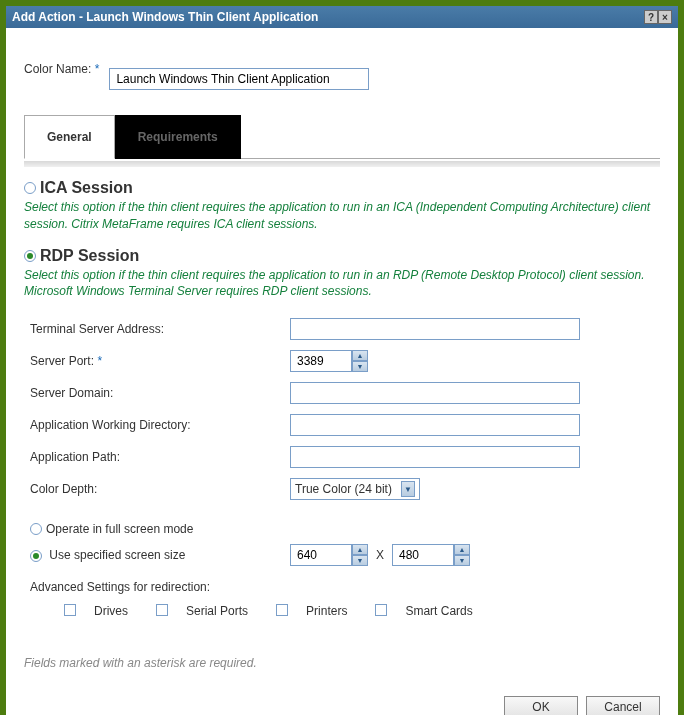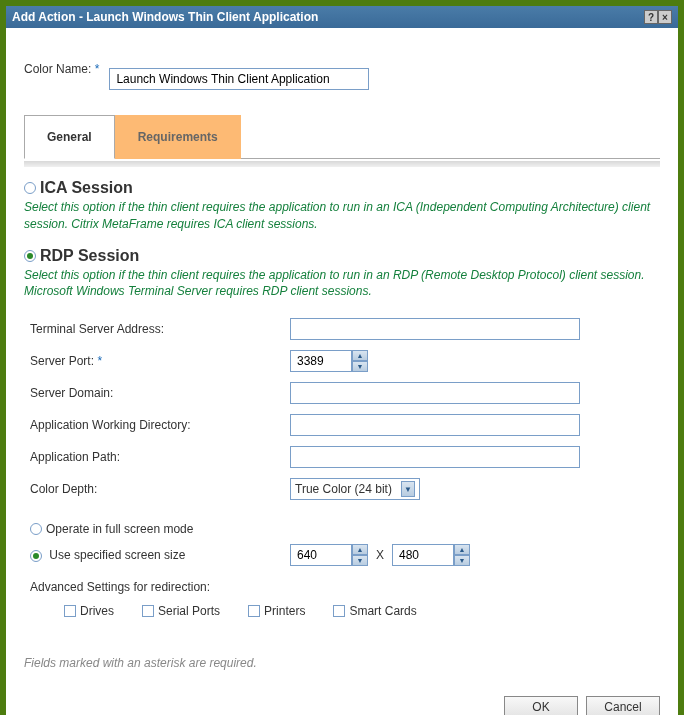--- a/index.html
+++ b/index.html
@@ -9,21 +9,21 @@
 .titlebar-buttons { display: flex; gap: 0; }
 .titlebar-btn { width: 14px; height: 14px; background: #ccc; border: 1px solid #666; display: flex; align-items: center; justify-content: center; font-size: 10px; font-weight: bold; cursor: pointer; color: #333; }
 .content { padding: 20px 18px 16px 18px; }
 .action-name-row { display: flex; align-items: center; gap: 10px; margin-bottom: 24px; }
 .action-name-label { font-size: 12px; }
 .required { color: #1a6ab8; }
 .action-name-input { width: 260px; height: 22px; border: 1px solid #7a9ec8; padding: 2px 6px; font-size: 12px; margin-top: 20px; }
 .tabs { display: flex; border-bottom: 1px solid #aaa; margin-bottom: 2px; }
 .tab { padding: 14px 22px; font-size: 12px; cursor: pointer; border: 1px solid transparent; position: relative; top: 1px; }
 .tab.active { background: #fff; border: 1px solid #aaa; border-bottom: 1px solid #fff; font-weight: bold; }
-.tab.inactive { background: #fdba74; color: #666; font-weight: bold; }
+.tab.inactive { background: #000000; color: #666; font-weight: bold; }
 .tab-underline { height: 6px; background: linear-gradient(#d8d8d8, #f0f0f0); margin-bottom: 12px; }
 .option-block { margin-bottom: 14px; }
 .radio-row { display: flex; align-items: center; gap: 4px; margin-bottom: 2px; }
 .radio { width: 12px; height: 12px; border: 1px solid #7a9ec8; border-radius: 50%; display: inline-flex; align-items: center; justify-content: center; cursor: pointer; }
 .radio.selected::after { content: ''; width: 6px; height: 6px; background: #2a8a2a; border-radius: 50%; }
 .radio-label { font-weight: bold; font-size: 16px; }
 .option-desc { font-style: italic; color: #15803d; margin-top: 2px; line-height: 1.4; }
 .form-section { margin: 18px 0 0 6px; }
 .form-row { display: flex; align-items: center; margin-bottom: 10px; }
 .form-label { width: 260px; font-size: 12px; }
@@ -33,21 +33,21 @@
 .spinner-btns { display: flex; flex-direction: column; }
 .spinner-btn { width: 16px; height: 11px; background: linear-gradient(#d8e4f0, #b8cce0); border: 1px solid #7a9ec8; display: flex; align-items: center; justify-content: center; cursor: pointer; font-size: 7px; color: #2a5a8a; }
 .select { width: 130px; height: 22px; border: 1px solid #7a9ec8; padding: 2px 4px; font-size: 12px; display: flex; align-items: center; justify-content: space-between; cursor: pointer; background: #fff; }
 .select-arrow { width: 14px; height: 16px; background: linear-gradient(#d8e4f0, #b8cce0); border: 1px solid #7a9ec8; display: flex; align-items: center; justify-content: center; font-size: 8px; color: #2a5a8a; }
 .screen-mode { margin: 22px 0 0 6px; }
 .screen-row { display: flex; align-items: center; margin-bottom: 8px; }
 .screen-label { width: 260px; font-size: 12px; }
 .x-sep { margin: 0 8px; font-size: 12px; }
 .adv-label { margin: 14px 0 10px 6px; font-size: 12px; }
 .checkbox-row { display: flex; gap: 28px; margin-left: 40px; }
-.checkbox-item { display: flex; align-items: center; gap: 4px; }
+.checkbox-item { display: flex; gap: 18px; }
 .checkbox { width: 12px; height: 12px; border: 1px solid #7a9ec8; cursor: pointer; background: #fff; }
 .footer-note { font-style: italic; color: #888; margin-top: 38px; font-size: 12px; }
 .button-row { display: flex; justify-content: flex-end; gap: 8px; margin-top: 26px; }
 .btn { width: 74px; height: 22px; background: linear-gradient(#f8f8f8, #e4e4e4); border: 1px solid #888; font-size: 12px; cursor: pointer; display: flex; align-items: center; justify-content: center; }
 </style>
 </head>
 <body>
 
 <div class="window">
   <div class="titlebar">

